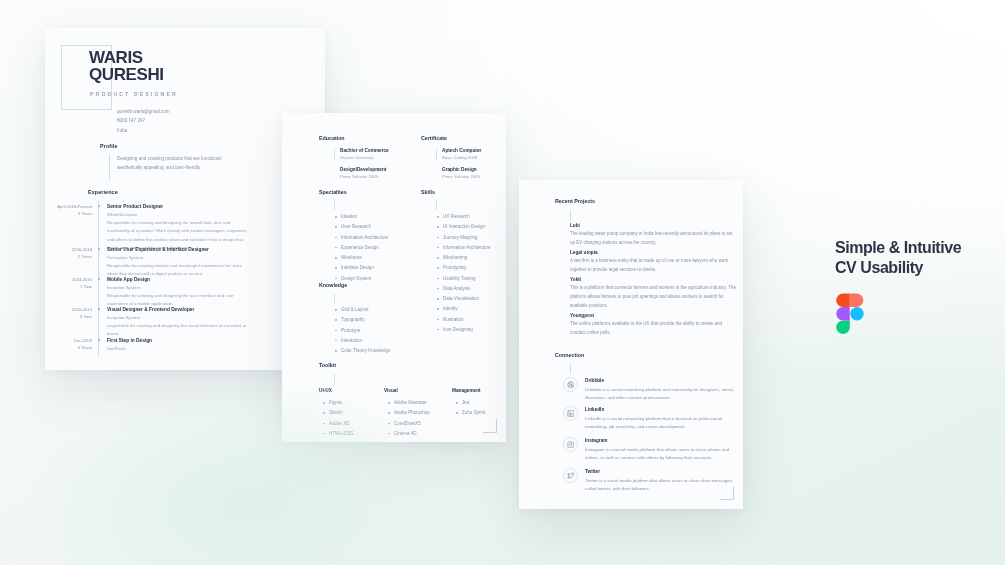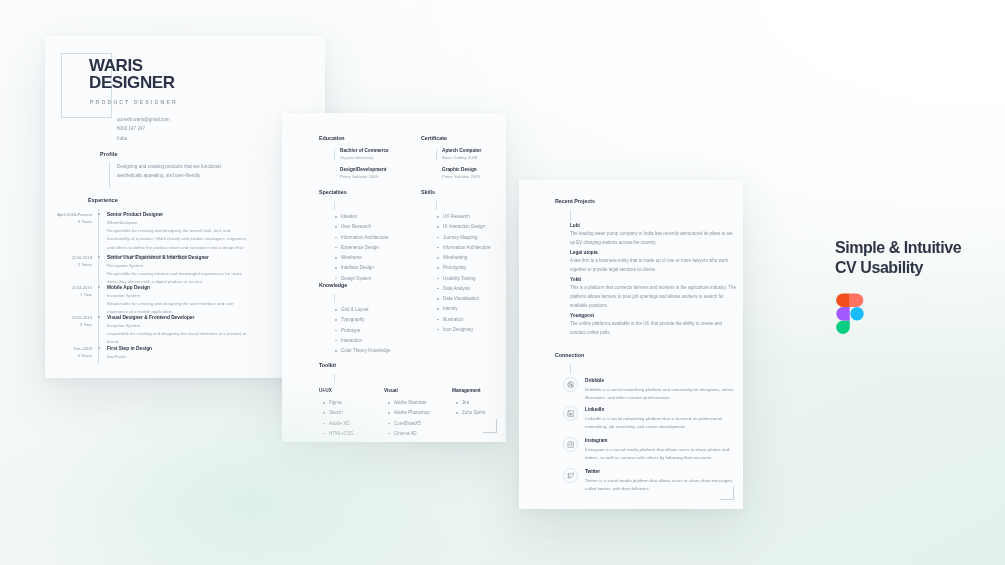--- a/index.html
+++ b/index.html
@@ -29,21 +29,21 @@
     background: #fbfcfd;
     box-shadow: 0 18px 46px rgba(70,96,110,.13), 0 2px 8px rgba(70,96,110,.06);
   }
   .sheet .corner {
     position: absolute; right: 9px; bottom: 9px;
     width: 14px; height: 14px;
     border-right: 1px solid #c9d2d8; border-bottom: 1px solid #c9d2d8;
   }
 
   
-  #page1 { left: 45px; top: 36px; width: 280px; height: 342px; }
+  #page1 { left: 45px; top: 28px; width: 280px; height: 342px; }
   .p1-frame {
     position: absolute; left: 16px; top: 17px; width: 51px; height: 65px;
     border: 1px solid #cfe0e2; border-right: none;
   }
   .p1-frame::after{
     content:""; position:absolute; right:0; top:0; width:1px; height:100%;
     background:#cfe0e2;
   }
   .nm {
     position: absolute; left: 44px; top: 21px;
@@ -124,21 +124,21 @@
 </head>
 <body>
 
 <div id="stage">
 
   <div class="sheet" id="page1">
     <div class="p1-frame"></div>
 
     <div class="nm">
       <span>WARIS</span>
-      <span>DESIGNER</span>
+      <span>QURESHI</span>
     </div>
     <div class="role">PRODUCT DESIGNER</div>
 
     <div class="contact">
       <div>qureshi.waris@gmail.com</div>
       <div>8000 147 247</div>
       <div>India</div>
     </div>
 
     <div class="sec-h" style="left:55px; top:115px;">Profile</div>

